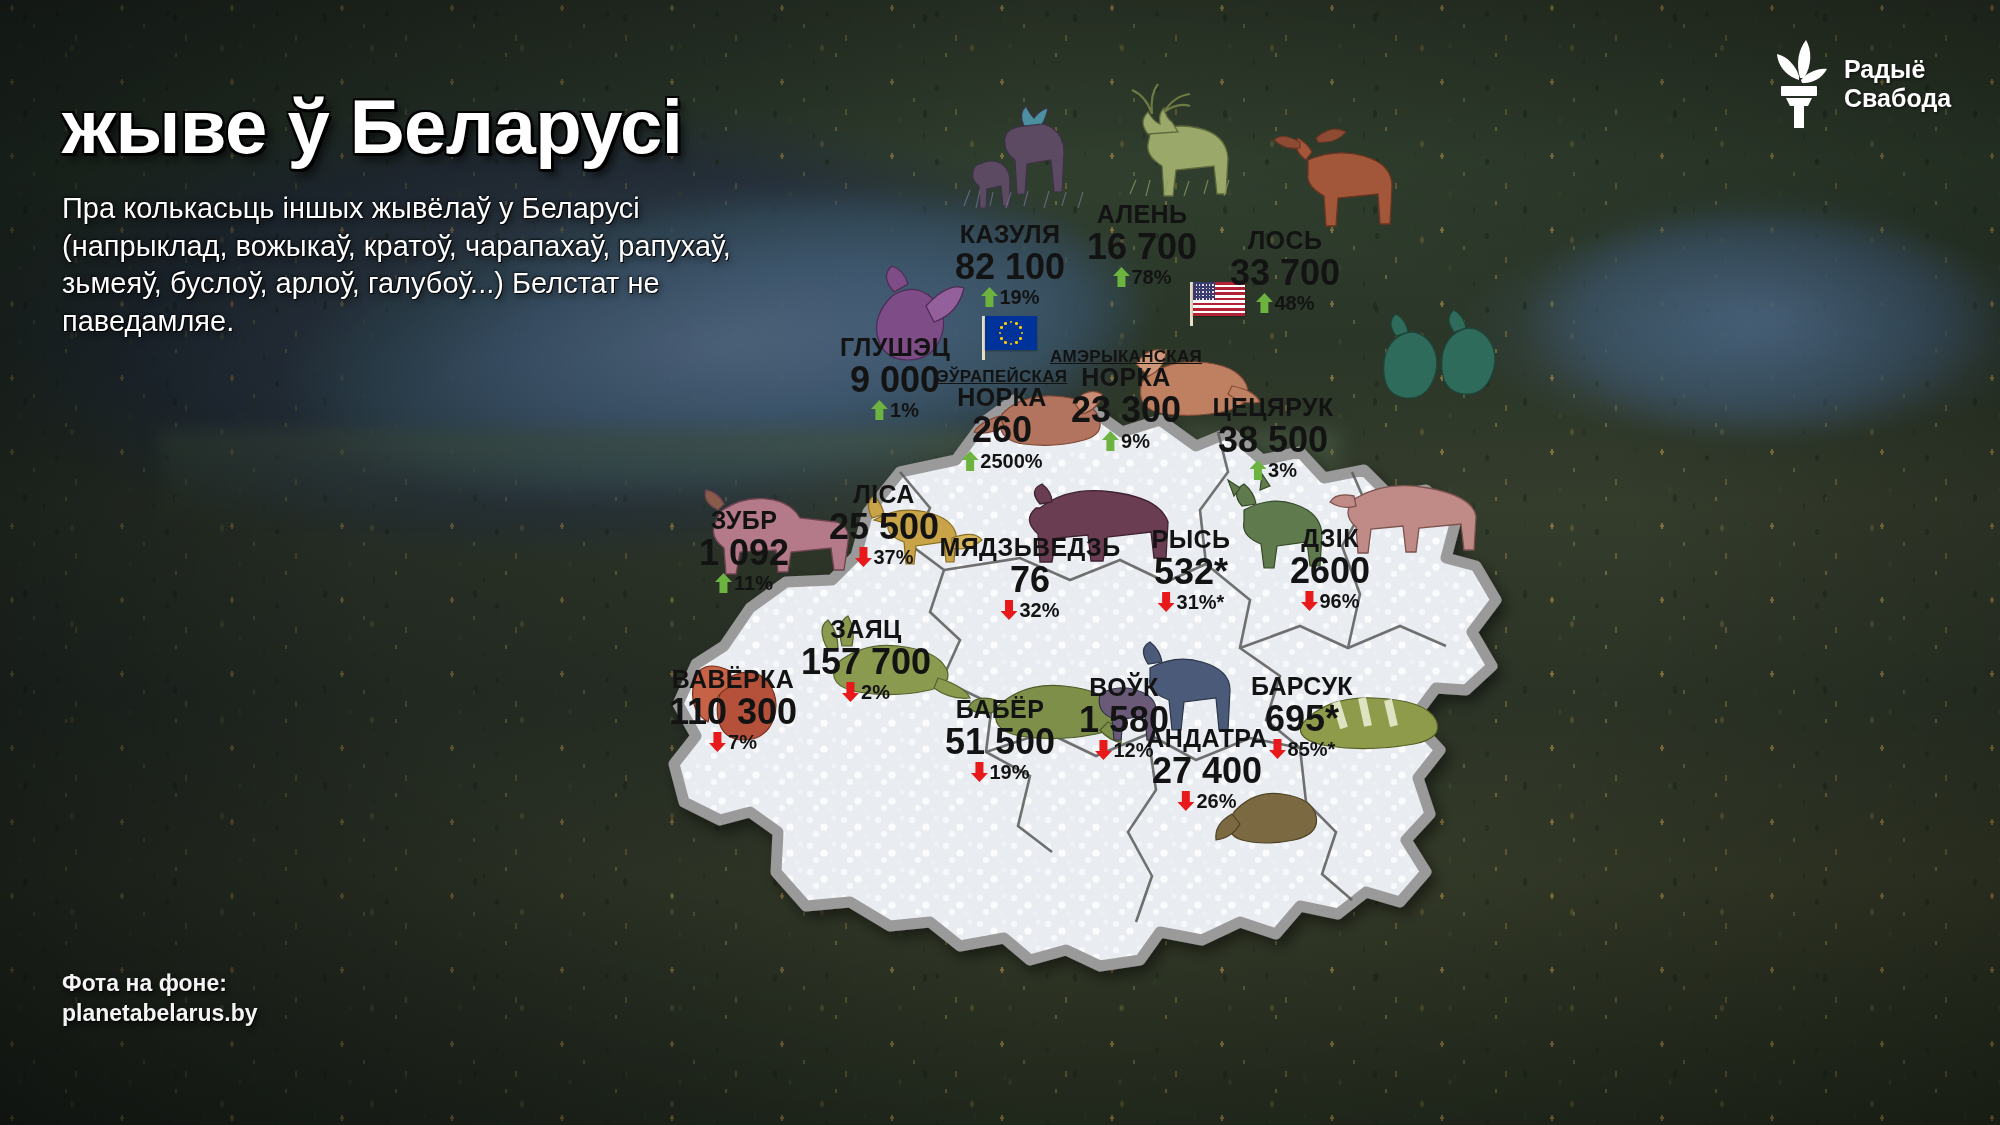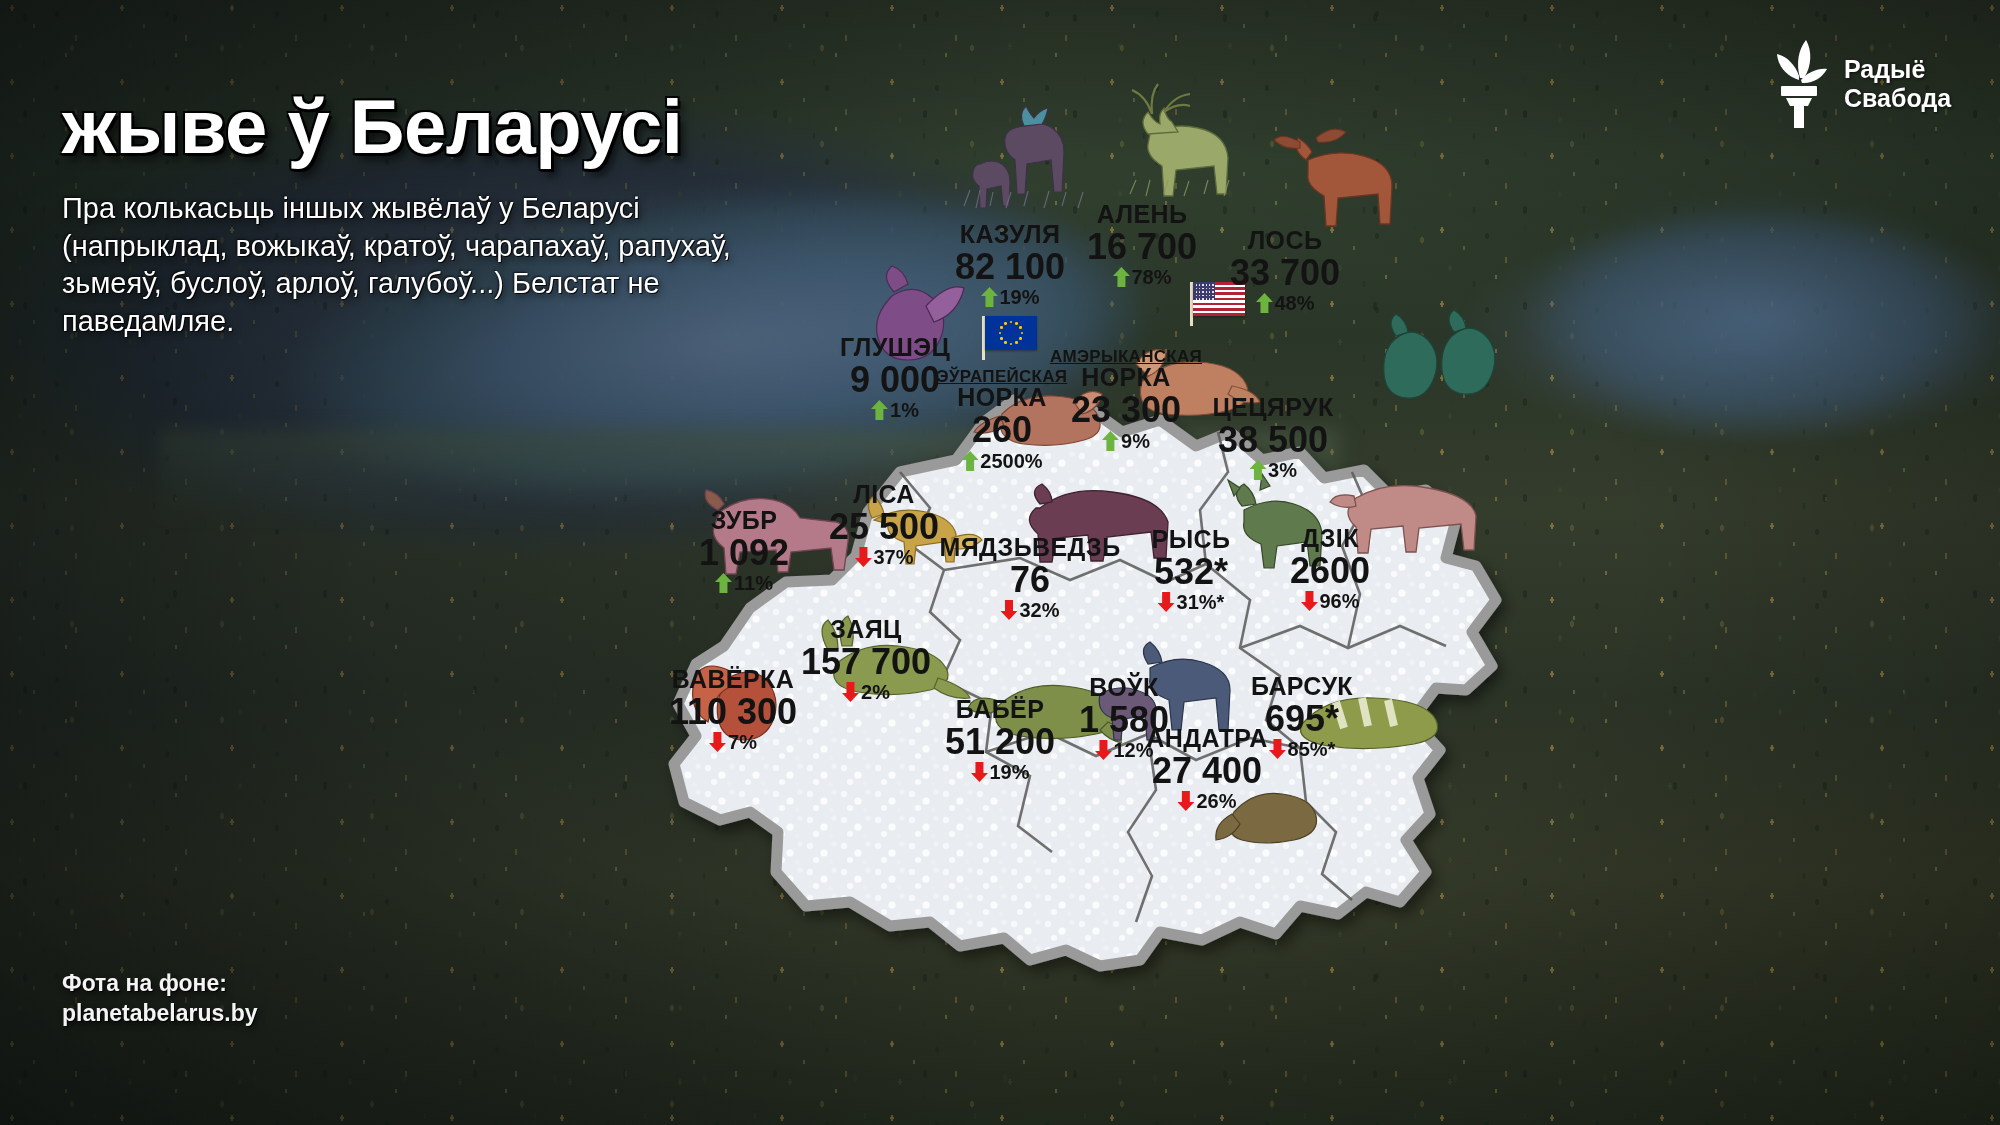--- a/index.html
+++ b/index.html
@@ -631,21 +631,21 @@
           <span class="arrow">
             <svg viewBox="0 0 17 20">
               <path d="M8.5 20 L0 11 H4.5 V0 H12.5 V11 H17 Z" fill="#e8191b"></path>
             </svg>
           </span>
           <span>2%</span>
         </div>
       </div>
       <div class="lbl" style="left: 1000px; top: 697px;">
         <div class="nm">БАБЁР</div>
-        <div class="num">51 200</div>
+        <div class="num">51 500</div>
         <div class="chg">
           <span class="arrow">
             <svg viewBox="0 0 17 20">
               <path d="M8.5 20 L0 11 H4.5 V0 H12.5 V11 H17 Z" fill="#e8191b"></path>
             </svg>
           </span>
           <span>19%</span>
         </div>
       </div>
       <div class="lbl" style="left: 1124px; top: 675px;">

